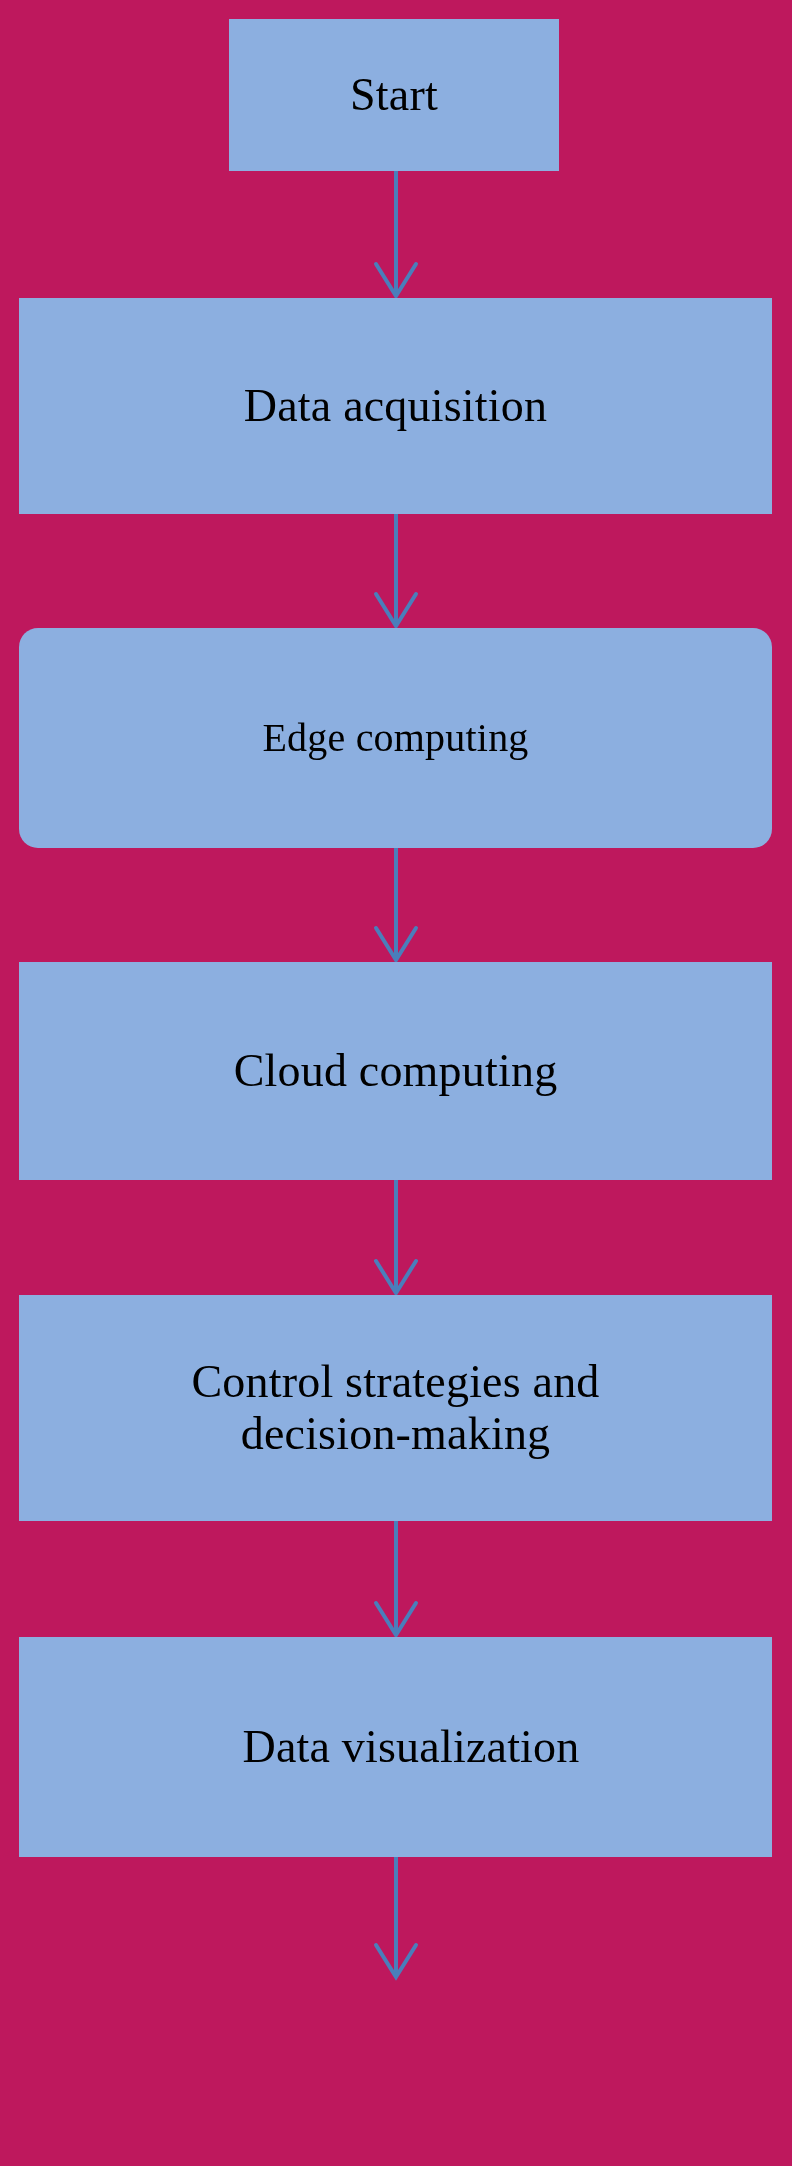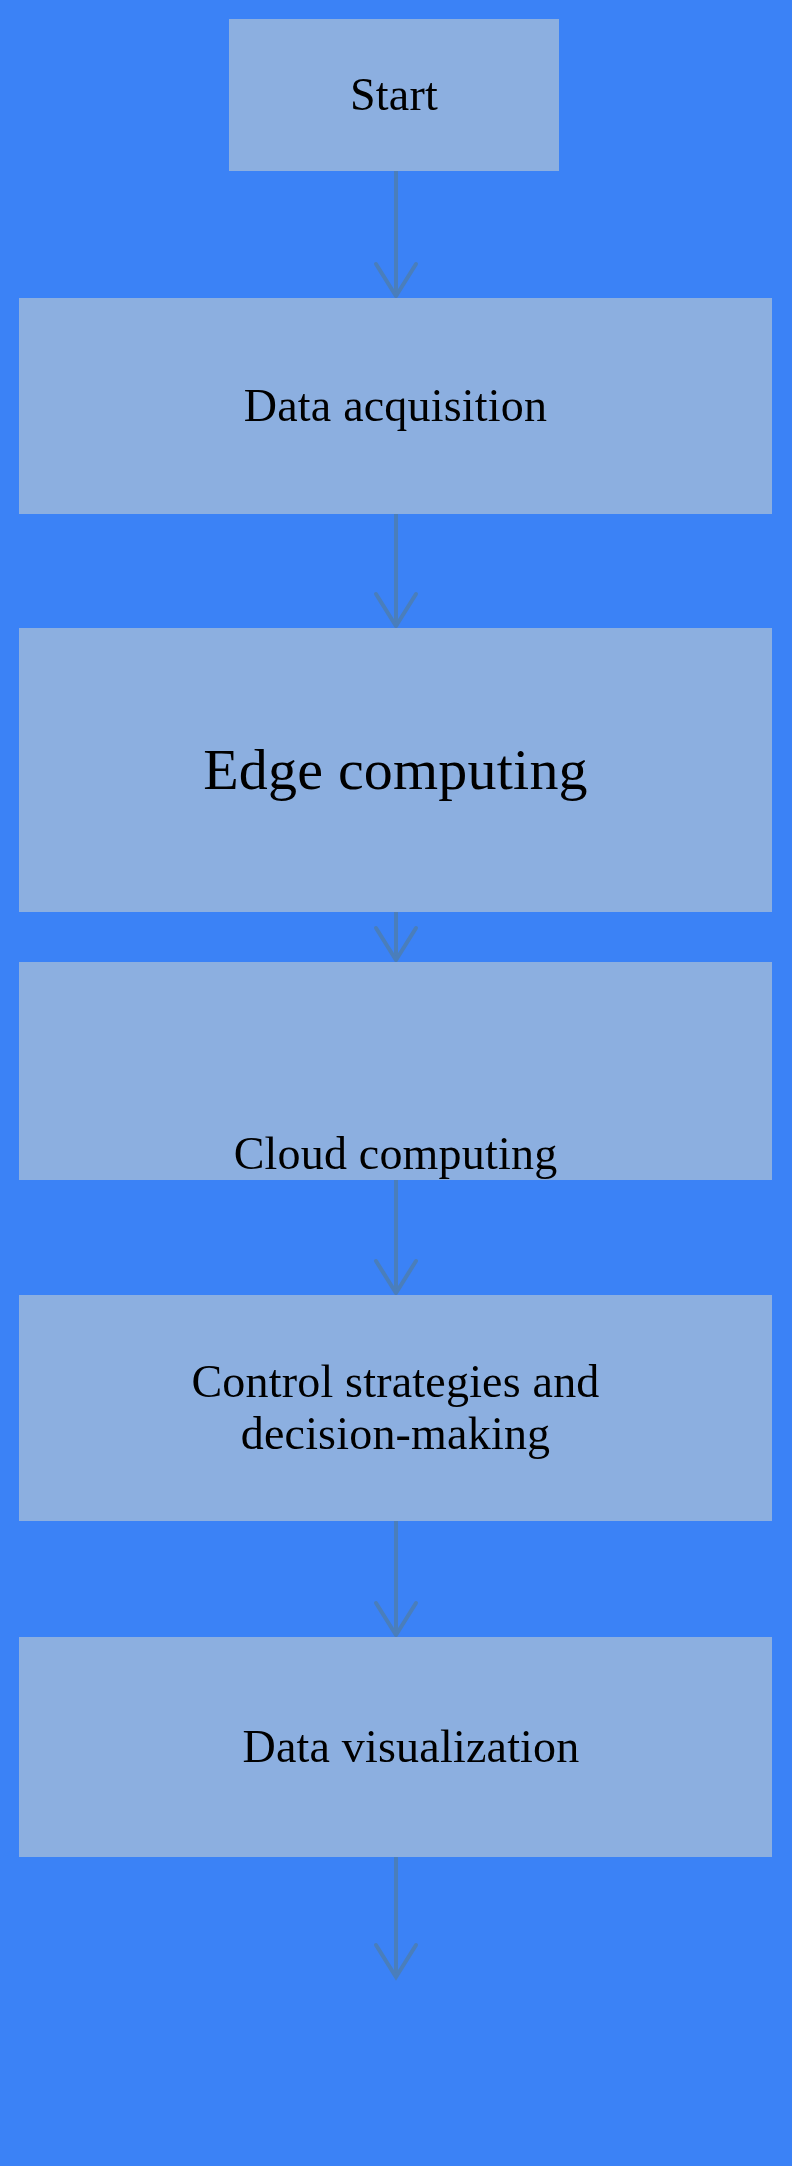--- a/index.html
+++ b/index.html
@@ -33,39 +33,39 @@
   }
   .node-label {
     display: block;
     width: 100%;
     padding: 0 6px;
     box-sizing: border-box;
   }
   
   #node-start     { left: 229px; top: 19px;   width: 330px; height: 152px; font-size: 46px; }
   #node-acq       { left: 19px;  top: 298px;  width: 753px; height: 216px; font-size: 46px; }
-  #node-edge      { left: 19px;  top: 628px;  width: 753px; height: 284px; font-size: 58px; }
-  #node-cloud     { left: 19px;  top: 962px;  width: 753px; height: 218px; font-size: 46px; align-items: flex-end; }
+  #node-edge      { left: 19px;  top: 628px;  width: 753px; height: 220px; font-size: 40px; border-radius: 19px; }
+  #node-cloud     { left: 19px;  top: 962px;  width: 753px; height: 218px; font-size: 46px; }
   #node-control   { left: 19px;  top: 1295px; width: 753px; height: 226px; font-size: 46px; }
   #node-visual    { left: 19px;  top: 1637px; width: 753px; height: 220px; font-size: 46px; }
   #node-end       { left: 230px; top: 1979px; width: 331px; height: 159px; font-size: 46px; }
 
   .connector {
     position: absolute;
     left: 0;
     top: 0;
     width: 792px;
     height: 2166px;
     pointer-events: none;
   }
 </style>
 </head>
 <body>
 
-<div id="canvas" style="background: #3b82f6; text-decoration: underline;">
+<div id="canvas" style="background: #be185d; text-decoration: underline;">
 
   <svg class="connector" viewBox="0 0 792 2166" width="792" height="2166" aria-hidden="true">
 
     <g>
       <line x1="396" y1="171" x2="396" y2="294" stroke="#4A7EBB" stroke-width="4"></line>
       <path d="M 376 264 L 396 296 L 416 264" fill="none" stroke="#4A7EBB" stroke-width="4" stroke-linecap="round"></path>
     </g>
 
     <g>
       <line x1="396" y1="514" x2="396" y2="624" stroke="#4A7EBB" stroke-width="4"></line>

